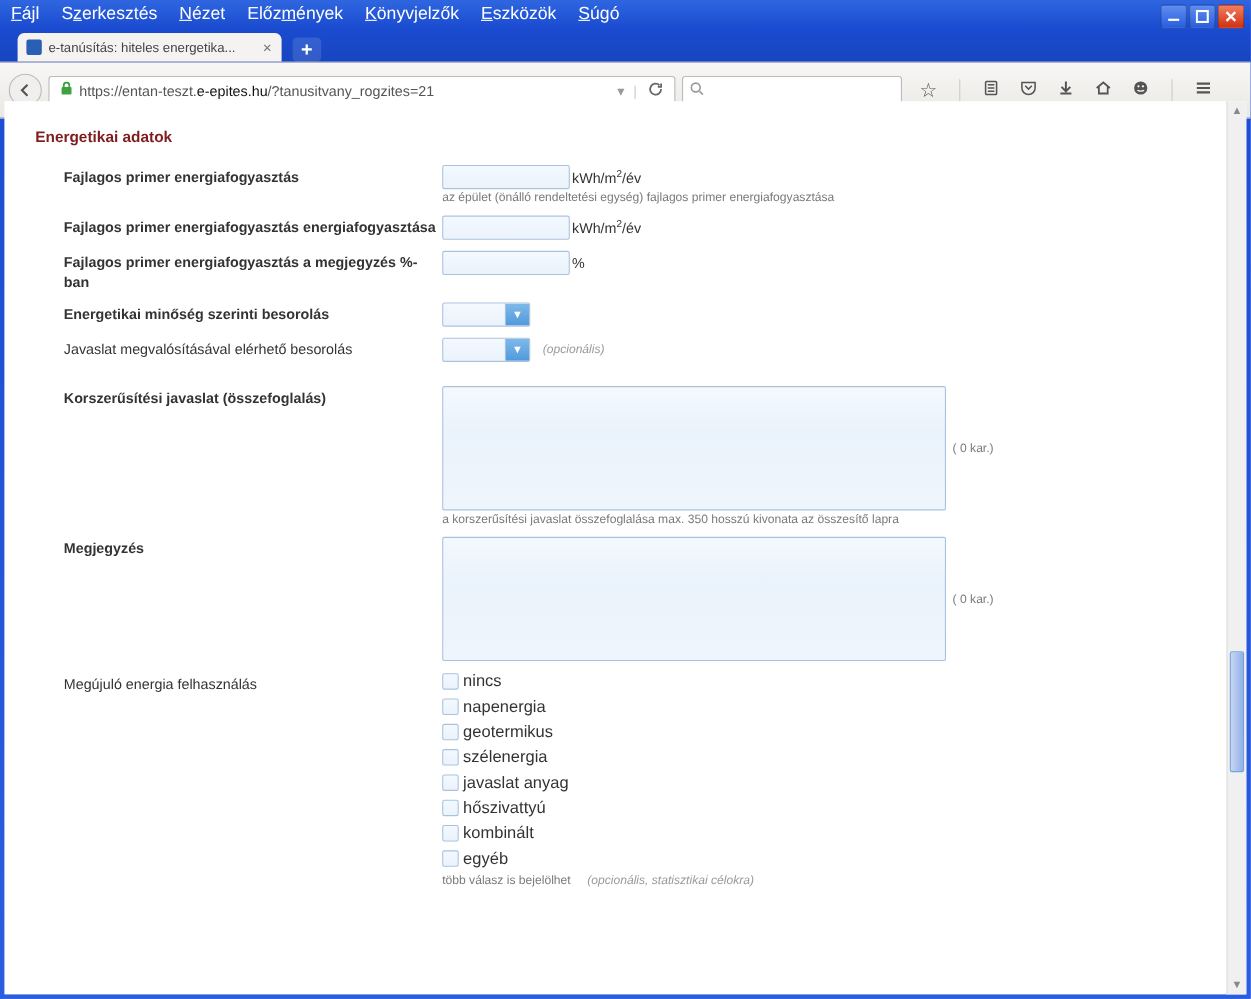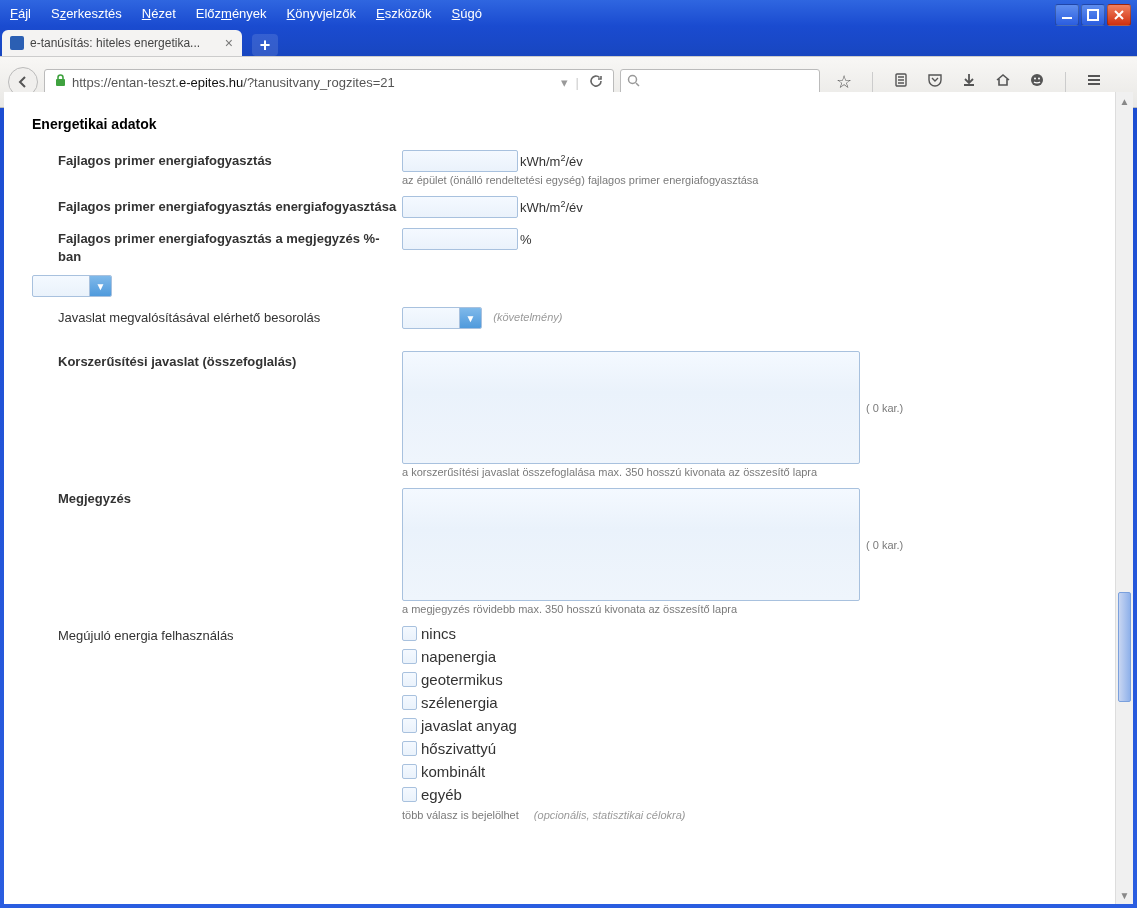--- a/index.html
+++ b/index.html
@@ -17,38 +17,38 @@
     background: linear-gradient(#1a4bd0, #2a5de0);
     padding: 0;
     position: relative;
   }
   .menu-bar {
     height: 26px;
     display: flex;
     align-items: center;
     padding-left: 10px;
     color: #fff;
-    font-size: 13px;
+    font-size: 16px;
     background: linear-gradient(#2f66e0, #1a4bd0);
   }
   .menu-bar span { margin-right: 20px; cursor: default; }
   .menu-bar span u { text-decoration: underline; }
   .win-controls {
     position: absolute; top: 4px; right: 6px; display: flex; gap: 2px;
   }
   .win-btn {
     width: 24px; height: 22px; border-radius: 3px; display: flex;
     align-items: center; justify-content: center; font-weight: bold;
     font-size: 14px; color: #fff; border: 1px solid rgba(0,0,0,.25);
   }
   .win-min, .win-max { background: linear-gradient(#5f8eee, #2a5de0); }
   .win-close { background: linear-gradient(#f08060, #d03010); }
   .tab-strip {
     height: 30px;
-    padding-left: 2px;
+    padding-left: 16px;
     display: flex;
     align-items: flex-end;
     background: linear-gradient(#1a4bd0, #1846c0);
   }
   .tab {
     background: #f4f3f2;
     border-radius: 6px 6px 0 0;
     height: 26px;
     display: flex;
     align-items: center;
@@ -123,21 +123,21 @@
   .vscroll .arrow {
     height: 18px; display: flex; align-items: center; justify-content: center;
     color: #888; font-size: 10px;
   }
   .vscroll .thumb {
     position: absolute; left: 2px; right: 2px; top: 500px; height: 110px;
     background: linear-gradient(90deg, #c8d6f2, #8fb1ea);
     border: 1px solid #7aa0dd; border-radius: 2px;
   }
   .section-title {
-    color: #000000;
+    color: #7f1d1d;
     font-size: 14px;
     font-weight: bold;
     margin-bottom: 18px;
   }
   .row {
     display: flex;
     align-items: flex-start;
     margin-bottom: 10px;
   }
   .row .lab {
@@ -339,36 +339,37 @@
       </div>
 
       <div class="row">
         <div class="lab bold">Fajlagos primer energiafogyasztás a megjegyzés %-ban</div>
         <div class="val">
           <input class="tin" style=""><span class="unit">%</span>
         </div>
       </div>
 
       <div class="row">
+        <div class="lab bold">Energetikai minőség szerinti besorolás</div>
         <div class="val">
           <span class="sel">
             <span class="sel-body"></span>
               <span class="sel-btn">▼</span>
           </span>
         </div>
       </div>
 
       <div class="row">
         <div class="lab">Javaslat megvalósításával elérhető besorolás</div>
         <div class="val">
           <span class="sel">
             <span class="sel-body"></span>
               <span class="sel-btn">▼</span>
           </span>
-          <span class="opt-i">(követelmény)</span>
+          <span class="opt-i">(opcionális)</span>
         </div>
       </div>
 
       <div class="row spaced">
         <div class="lab bold">Korszerűsítési javaslat (összefoglalás)</div>
         <div class="val">
           <div class="ta-box">
             <textarea class="big-ta" style=""></textarea>
             <span class="ta-count">( 0 kar.)</span>
           </div>
@@ -376,21 +377,20 @@
         </div>
       </div>
 
       <div class="row" style="margin-top:6px">
         <div class="lab bold">Megjegyzés</div>
         <div class="val">
           <div class="ta-box">
             <textarea class="big-ta" style=""></textarea>
             <span class="ta-count">( 0 kar.)</span>
           </div>
-          <div class="hint">a megjegyzés rövidebb max. 350 hosszú kivonata az összesítő lapra</div>
         </div>
       </div>
 
       <div class="row" style="margin-top:6px">
         <div class="lab">Megújuló energia felhasználás</div>
         <div class="val chk-list">
           <div class="chk-item">
               <span class="chk"></span>
               <span>nincs</span>
             </div>

